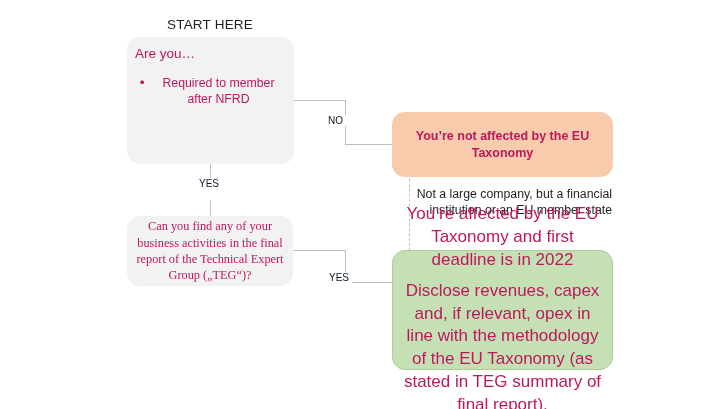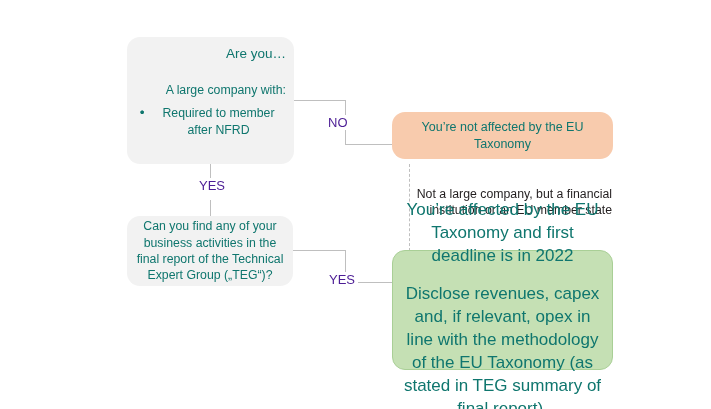--- a/index.html
+++ b/index.html
@@ -31,25 +31,24 @@
     letter-spacing: .2px;
   }
 
   
   .node {
     position: absolute;
     box-sizing: border-box;
     border-radius: 13px;
     display: flex;
     flex-direction: column;
-    align-items: flex-end;
+    align-items: flex-start;
     justify-content: center;
     text-align: center;
-    color: #0f766e;
-    gap: 7px;
+    color: #be185d;
   }
 
   .node-gray {
     background: #f2f2f2;
     border: none;
   }
   .node-orange {
     background: #f8cbad;
   }
   .node-green {
@@ -94,31 +93,32 @@
 
   
   #box-teg {
     left: 127px;
     top: 216px;
     width: 166px;
     height: 70px;
     padding: 4px 6px;
     font-size: 12.3px;
     line-height: 1.34;
+    font-family: Liberation Serif, serif;
   }
 
   
   #box-not-affected {
     left: 392px;
     top: 112px;
     width: 221px;
-    height: 47px;
+    height: 65px;
     padding: 4px 19px;
     font-size: 12.5px;
-    font-weight: normal;
+    font-weight: bold;
     line-height: 1.3;
   }
 
   
   #box-affected {
     left: 392px;
     top: 250px;
     width: 221px;
     height: 120px;
     padding: 8px 10px;
@@ -154,51 +154,51 @@
 
   .dashed-v {
     position: absolute;
     width: 0;
     border-left: 1px dashed #bfbfbf;
   }
 
   
   .edge-label {
     position: absolute;
-    font-size: 13px;
-    color: #4c1d95;
+    font-size: 10px;
+    color: #0f172a;
     background: #ffffff;
     padding: 0 3px;
   }
 </style>
 </head>
 <body>
 
 <div id="canvas">
 
+  <div class="start-label">START HERE</div>
 
   <div class="line hline" style="left:294px; top:100px; width:51px;"></div>
   <div class="line vline" style="left:345px; top:100px; height:44px;"></div>
   <div class="line hline" style="left:345px; top:144px; width:48px;"></div>
   <div class="edge-label" style="left:325px; top:115px;">NO</div>
 
   <div class="line vline" style="left:210px; top:164px; height:18px;"></div>
   <div class="line vline" style="left:210px; top:200px; height:16px;"></div>
   <div class="edge-label" style="left:196px; top:178px;">YES</div>
 
   <div class="line hline" style="left:293px; top:250px; width:52px;"></div>
   <div class="line vline" style="left:345px; top:250px; height:32px;"></div>
   <div class="line hline" style="left:345px; top:282px; width:48px;"></div>
   <div class="edge-label" style="left:326px; top:272px;">YES</div>
 
   <div class="dashed-v" style="left:409px; top:164px; height:87px;"></div>
 
   <div class="node node-gray" id="box-company">
     <div class="title">Are you…</div>
-    <div class="lead">A large company with:</div>
     <ul>
       <li>
         <span class="bullet">•</span>
       </li>
       <li>
         <span class="bullet">•</span>
         <span>Required to member after NFRD</span>
       </li>
     </ul>
   </div>

